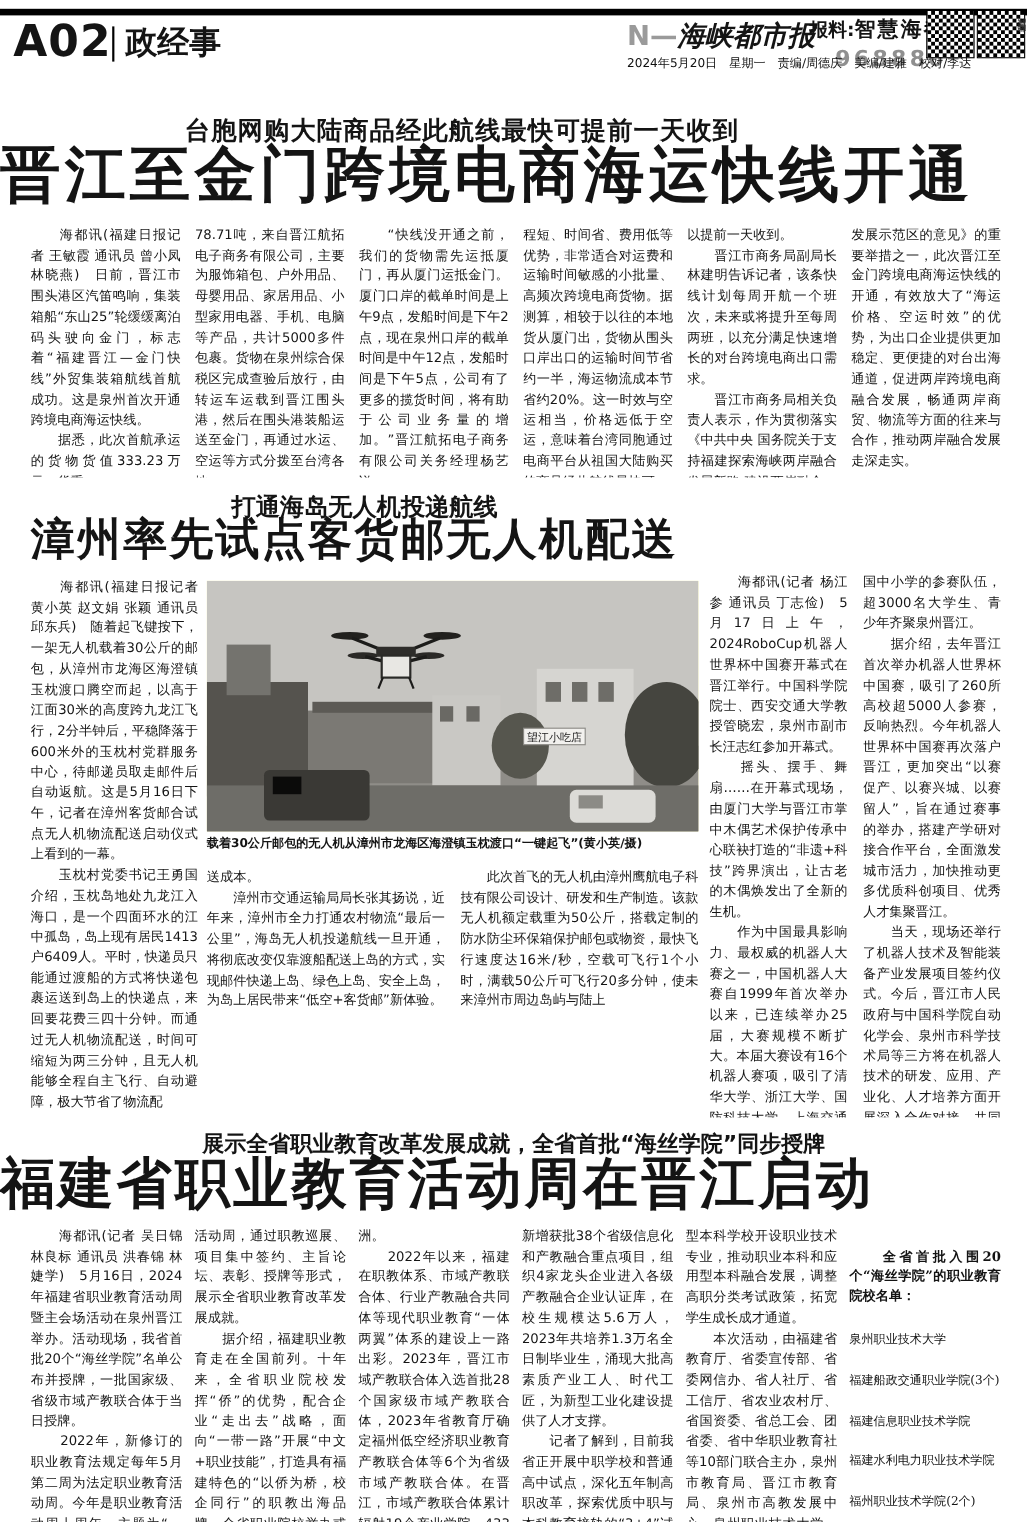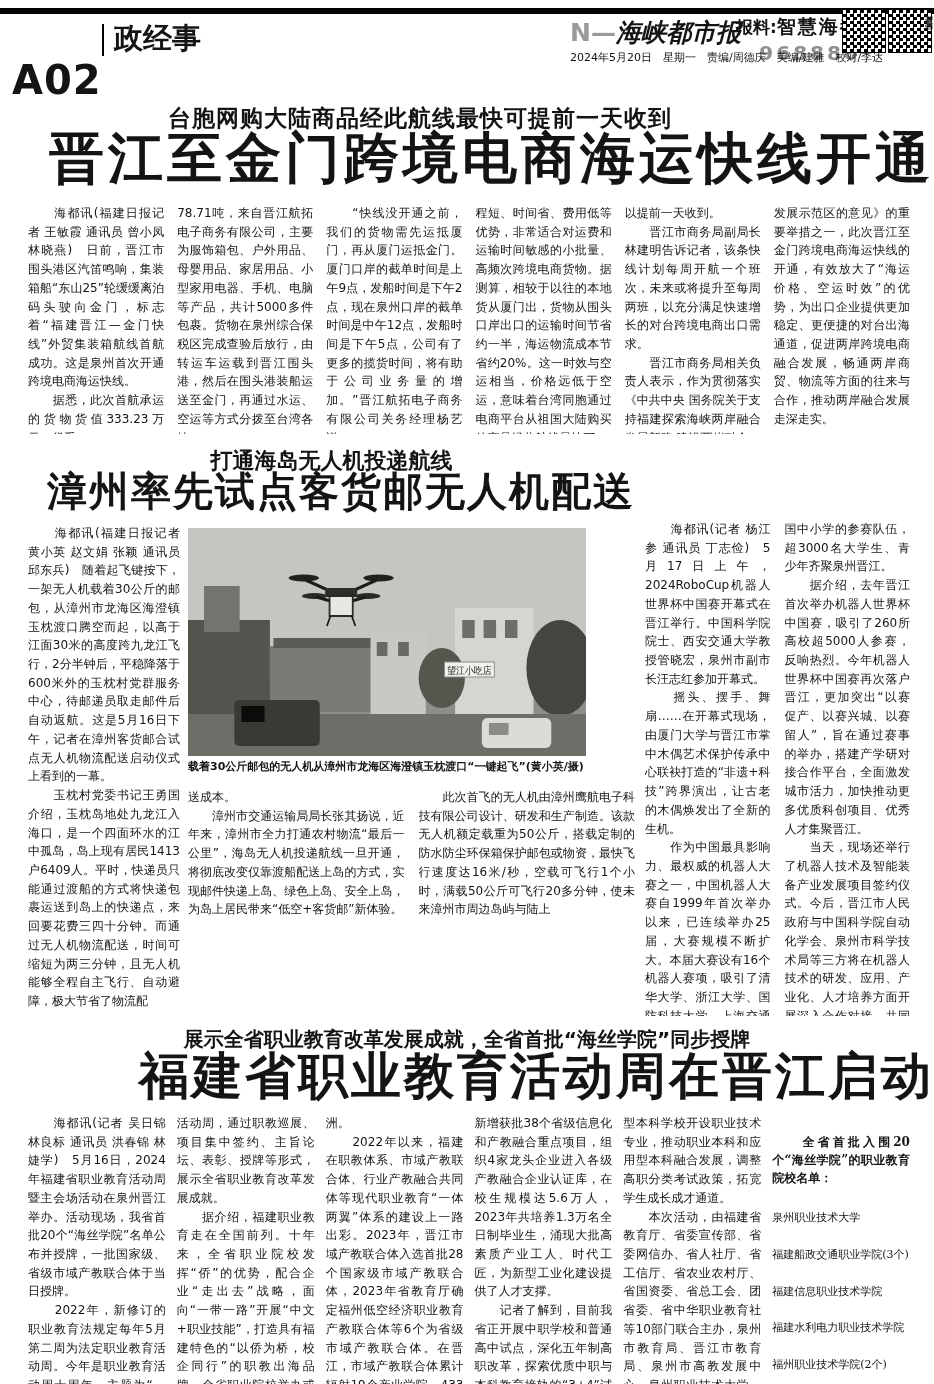--- a/index.html
+++ b/index.html
@@ -1,47 +1,47 @@
 <!DOCTYPE html>
 <html><head>
 <meta charset="utf-8">
 <style>
   html,body{margin:0;padding:0;background:#e9e9e9;}
   .page{position:relative;width:934px;height:1384px;background:#ffffff;
         font-family:"DejaVu Sans",sans-serif;color:#141414;overflow:hidden;margin:0 auto;}
   
   .topbar{position:absolute;left:0;top:8px;width:934px;height:6px;background:#000;}
-  .pageno{position:absolute;left:12px;top:18px;font-size:40px;font-weight:900;letter-spacing:1px;line-height:1;margin-top:42px;}
+  .pageno{position:absolute;left:12px;top:18px;font-size:40px;font-weight:900;letter-spacing:1px;line-height:1;}
   .sec-divider{position:absolute;left:102px;top:24px;width:2px;height:32px;background:#000;}
   .section{position:absolute;left:114px;top:24px;font-size:29px;font-weight:700;line-height:1;}
   .brand{position:absolute;left:570px;top:16px;font-size:25px;font-weight:900;font-style:italic;white-space:nowrap;}
   .brand .nmark{color:#9a9a9a;font-style:normal;font-weight:900;}
   .hotline{position:absolute;left:736px;top:14px;white-space:nowrap;}
   .hotline .lab{font-size:17px;font-weight:700;}
   .hotline .name{font-size:19px;font-weight:900;letter-spacing:2px;}
   .hotline .num{display:block;font-size:20px;color:#8f8f8f;letter-spacing:3px;font-weight:700;margin-top:1px;text-align:right;}
   .dateline{position:absolute;left:570px;top:50px;font-size:11px;white-space:nowrap;color:#111;}
   .qr{position:absolute;top:9px;width:42px;height:42px;border:1px solid #000;
       background:repeating-conic-gradient(#000 0% 25%, #fff 0% 50%) 0 0/7px 7px;}
   .qr1{left:842px;} .qr2{left:888px;}
   .qr-caption{position:absolute;left:922px;top:9px;writing-mode:vertical-rl;font-size:8px;letter-spacing:2px;color:#333;}
   
   .kicker{position:absolute;text-align:center;font-weight:700;}
-  .headline{position:absolute;text-align:right;font-weight:900;line-height:1.05;white-space:nowrap;}
+  .headline{position:absolute;text-align:left;font-weight:900;line-height:1.05;white-space:nowrap;}
   .bodycols{position:absolute;display:flex;overflow:hidden;}
   .col{flex:1;font-size:12px;line-height:1.56;text-align:justify;white-space:pre-line;overflow:hidden;}
   
   .a1-kicker{left:12px;top:103px;width:784px;font-size:23px;letter-spacing:1px;margin-left:16px;}
   .a1-headline{left:0;top:130px;width:934px;font-size:55px;letter-spacing:4px;}
   .a1-body{left:28px;top:204px;width:882px;height:230px;gap:13px;}
   
   .a2-kicker{left:28px;top:446px;width:607px;font-size:22px;}
   .a2-headline{left:28px;top:470px;width:607px;font-size:40px;letter-spacing:2px;}
   .a2-col1{position:absolute;left:28px;top:524px;width:152px;height:492px;}
-  .photo{position:absolute;left:188px;top:528px;width:398px;height:228px;background:#fef9c3;}
+  .photo{position:absolute;left:188px;top:528px;width:447px;height:228px;background:#fef9c3;}
   .photo svg{display:block;width:100%;height:100%;}
   .photo-caption{position:absolute;left:188px;top:759px;width:447px;font-size:11px;font-weight:700;white-space:nowrap;}
   .a2-body2{left:188px;top:788px;width:447px;height:228px;gap:14px;}
   
   .a3-headline{left:645px;top:448px;width:265px;font-size:29px;white-space:normal;line-height:1.15;}
   .a3-body{left:645px;top:520px;width:265px;height:496px;gap:14px;}
   
   .a4-kicker{left:0;top:1026px;width:934px;font-size:20px;}
   .a4-headline{left:0;top:1050px;width:934px;font-size:50px;letter-spacing:3px;}
   .a4-body{left:28px;top:1114px;width:882px;height:270px;gap:11px;}

